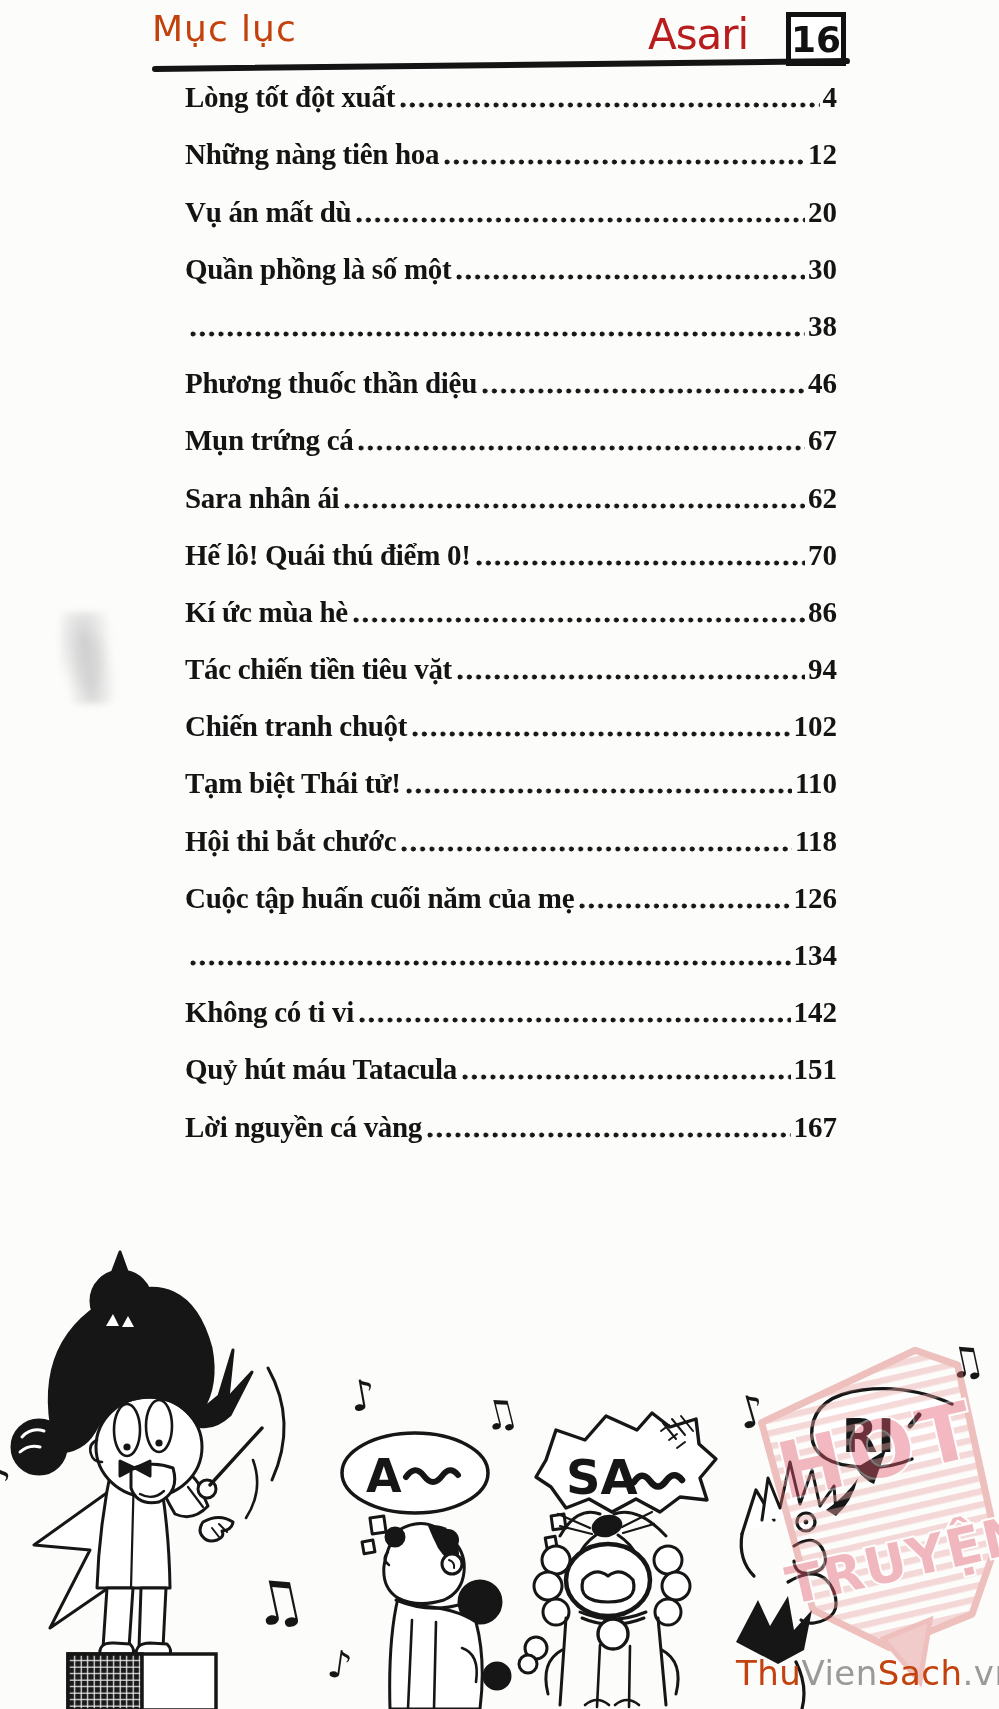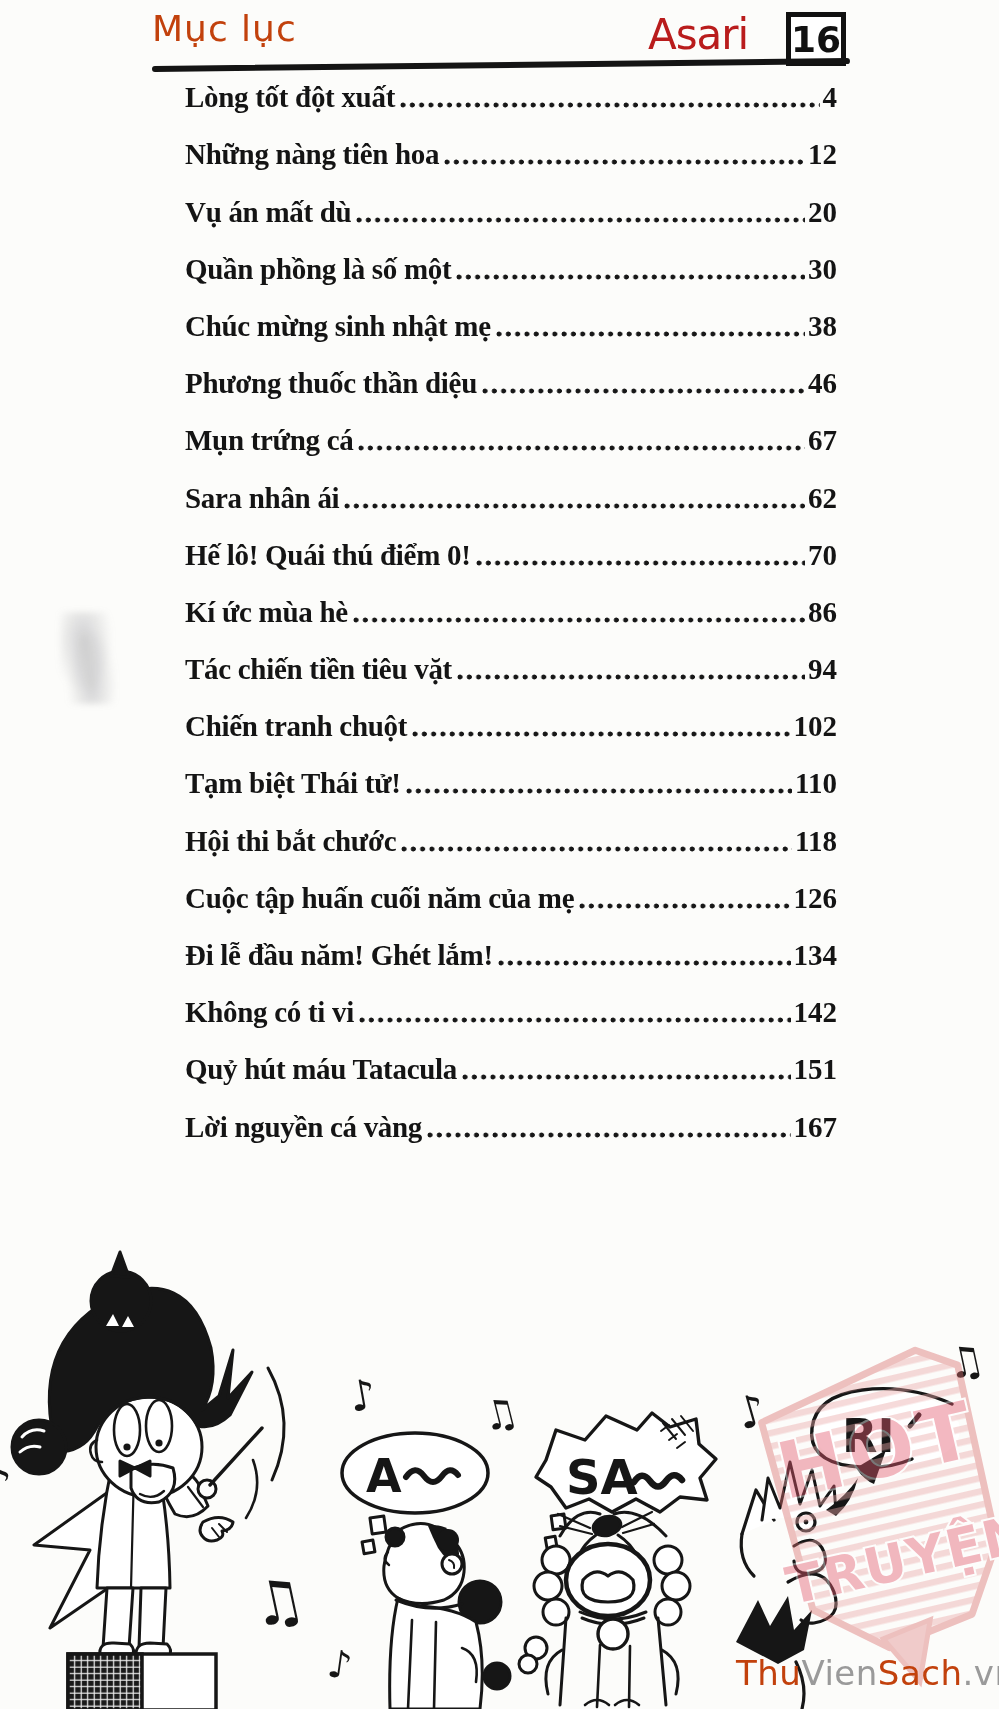--- a/index.html
+++ b/index.html
@@ -62,21 +62,20 @@
         <span class="toc-title">Vụ án mất dù</span>
         <span class="toc-dots"></span>
         <span class="toc-page">20</span>
       </div>
     <div class="toc-row">
         <span class="toc-title">Quần phồng là số một</span>
         <span class="toc-dots"></span>
         <span class="toc-page">30</span>
       </div>
     <div class="toc-row">
-        <span class="toc-title">Chúc mừng sinh nhật mẹ</span>
         <span class="toc-dots"></span>
         <span class="toc-page">38</span>
       </div>
     <div class="toc-row">
         <span class="toc-title">Phương thuốc thần diệu</span>
         <span class="toc-dots"></span>
         <span class="toc-page">46</span>
       </div>
     <div class="toc-row">
         <span class="toc-title">Mụn trứng cá</span>
@@ -117,21 +116,20 @@
         <span class="toc-title">Hội thi bắt chước</span>
         <span class="toc-dots"></span>
         <span class="toc-page">118</span>
       </div>
     <div class="toc-row">
         <span class="toc-title">Cuộc tập huấn cuối năm của mẹ</span>
         <span class="toc-dots"></span>
         <span class="toc-page">126</span>
       </div>
     <div class="toc-row">
-        <span class="toc-title">Đi lễ đầu năm! Ghét lắm!</span>
         <span class="toc-dots"></span>
         <span class="toc-page">134</span>
       </div>
     <div class="toc-row">
         <span class="toc-title">Không có ti vi</span>
         <span class="toc-dots"></span>
         <span class="toc-page">142</span>
       </div>
     <div class="toc-row">
         <span class="toc-title">Quỷ hút máu Tatacula</span>

